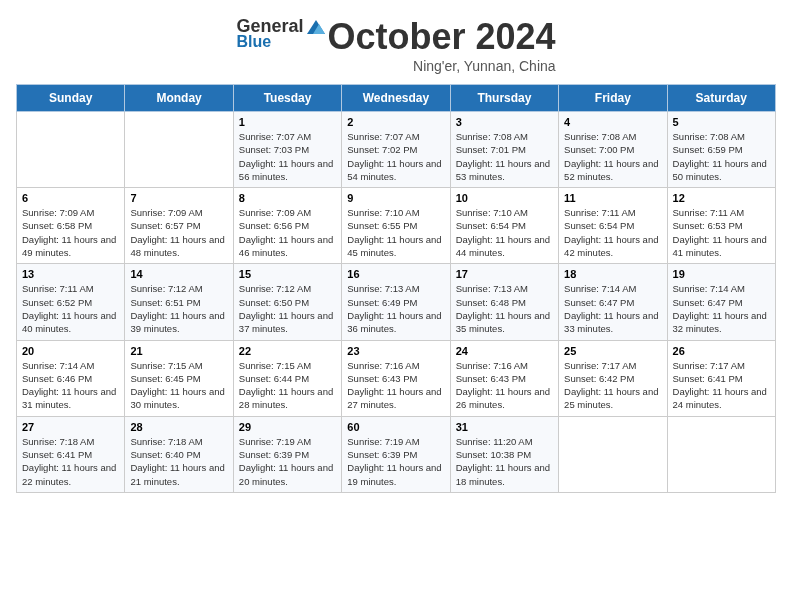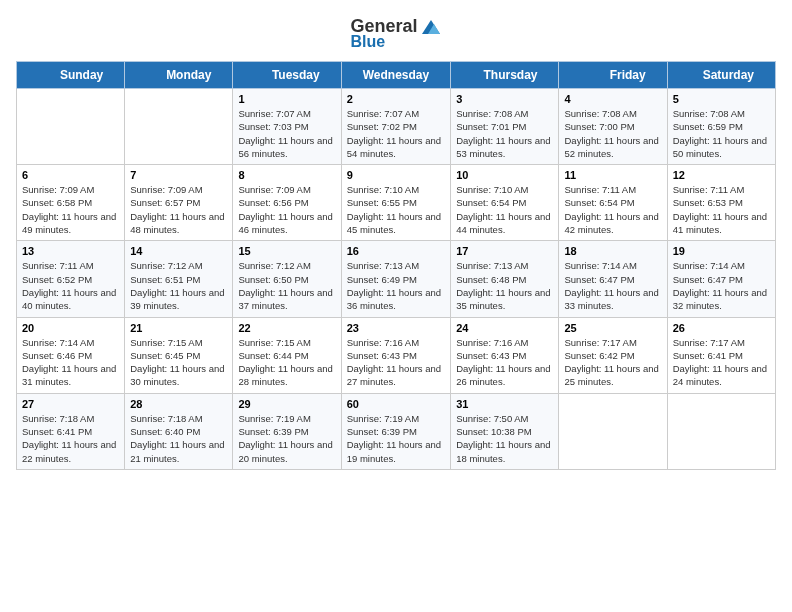--- a/index.html
+++ b/index.html
@@ -34,22 +34,22 @@
       color: #555;
     }
     table {
       width: 100%;
       border-collapse: collapse;
       font-size: 10.5px;
     }
     thead tr th {
       background-color: #2471b5;
       color: #fff;
-      padding: 6px 21px;
-      text-align: right;
+      padding: 6px 5px;
+      text-align: center;
       font-size: 12px;
       border: 1px solid #b0c8e0;
     }
     tbody tr td {
       border: 1px solid #ccc;
       vertical-align: top;
       padding: 4px 5px;
       width: 14.28%;
       min-height: 70px;
       background: #fff;
@@ -81,20 +81,22 @@
         <span style="font-size:18px;font-weight:bold;color:#333;">General</span>
         <svg width="22" height="18" viewBox="0 0 22 18">
           <polygon points="2,16 11,2 20,16" fill="#1a6faf"></polygon>
           <polygon points="8,16 14,6 20,16" fill="#5aafdf"></polygon>
         </svg>
       </div>
       <span style="font-size:16px;font-weight:bold;color:#1a6faf;margin-top:-4px;">Blue</span>
     </div>
   </div>
   <div class="title-block">
+    <div class="month-year">October 2024</div>
+    <div class="location">Ning'er, Yunnan, China</div>
   </div>
 </div>
 
 <table>
   <thead>
     <tr id="weekday-header-row">
     <th>Sunday</th>
         <th>Monday</th>
         <th>Tuesday</th>
         <th>Wednesday</th>
@@ -230,19 +232,19 @@
         <td>
           <div class="day-num">29</div>
           <div class="day-detail"><span>Sunrise: 7:19 AM</span><br><span>Sunset: 6:39 PM</span><br><span>Daylight: 11 hours and 20 minutes.</span><br></div>
         </td>
         <td>
           <div class="day-num">60</div>
           <div class="day-detail"><span>Sunrise: 7:19 AM</span><br><span>Sunset: 6:39 PM</span><br><span>Daylight: 11 hours and 19 minutes.</span><br></div>
         </td>
         <td>
           <div class="day-num">31</div>
-          <div class="day-detail"><span>Sunrise: 7:50 AM</span><br><span>Sunset: 10:38 PM</span><br><span>Daylight: 11 hours and 18 minutes.</span><br></div>
+          <div class="day-detail"><span>Sunrise: 11:20 AM</span><br><span>Sunset: 10:38 PM</span><br><span>Daylight: 11 hours and 18 minutes.</span><br></div>
         </td>
         <td class="empty"></td>
         <td class="empty"></td>
       </tr>
     </tbody>
 </table>
 
 </body></html>

